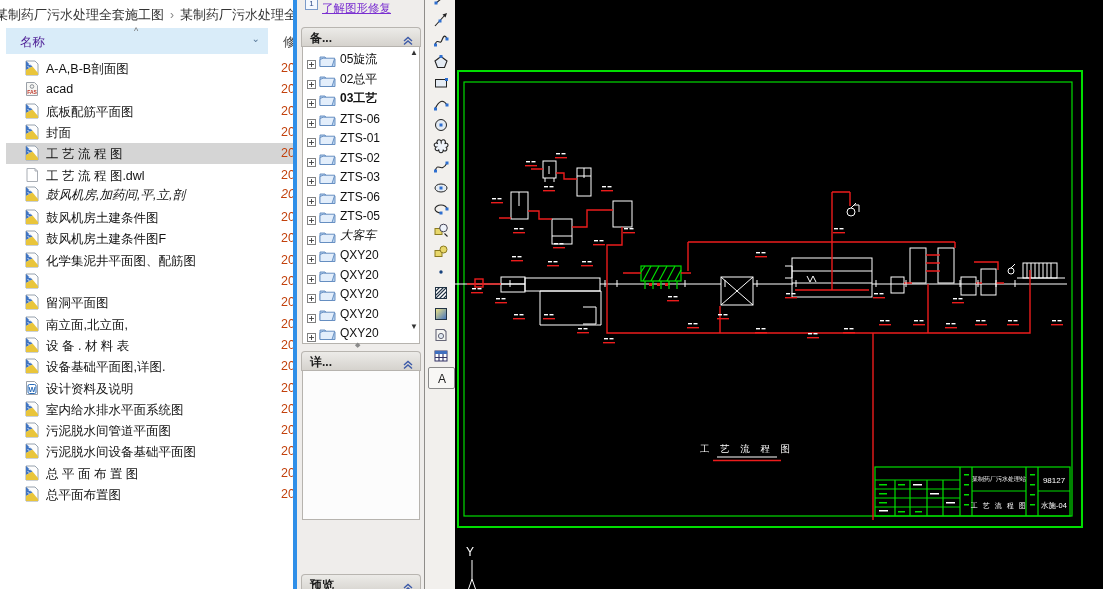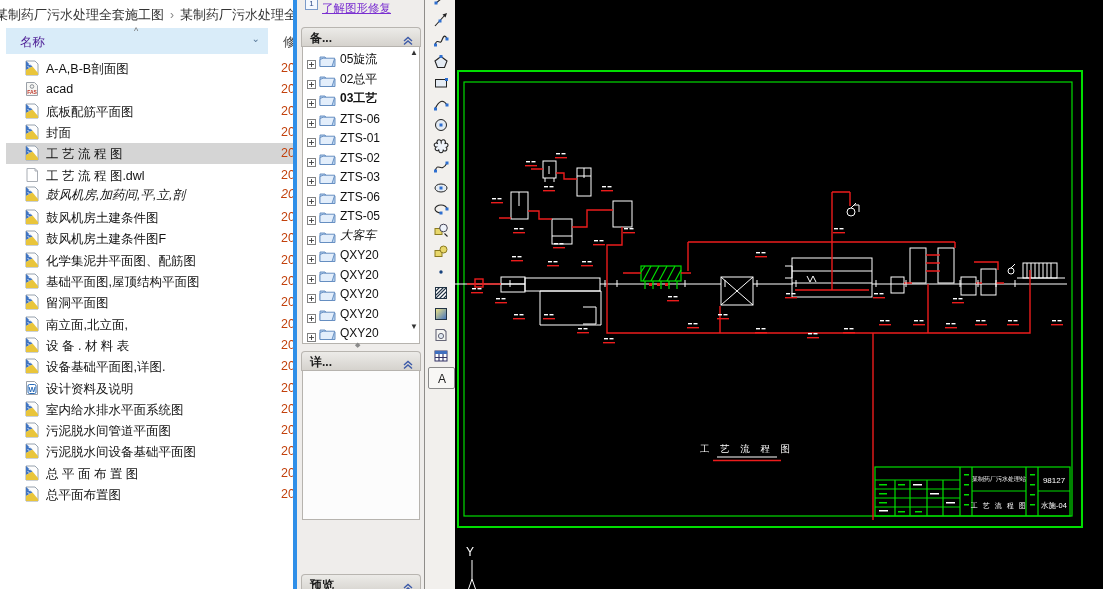--- a/index.html
+++ b/index.html
@@ -209,21 +209,20 @@
         </div>
         <div class="frow" style="top: 213px;">
           <span class="ficon">
             <svg viewBox="0 0 16 16">
               <path d="M2,1 h9 l3,3 v11 h-12 z" fill="#fdfdfd" stroke="#97a2ae"></path>
               <path d="M2,1 l6.5,5.5 L2,10 z" fill="#3f74c2"></path>
               <path d="M2,10 l6.5,-3.5 L14,13 v2 H2 z" fill="#e9c53b"></path>
               <path d="M4.5,4 l2,1 M3.5,6.5 l2,1" stroke="#fff" stroke-width="0.8"></path>
             </svg>
           </span>
-          <span class="fname">基础平面图,屋顶结构平面图</span>
           <span class="fdate">20</span>
         </div>
         <div class="frow" style="top: 234.3px;">
           <span class="ficon">
             <svg viewBox="0 0 16 16">
               <path d="M2,1 h9 l3,3 v11 h-12 z" fill="#fdfdfd" stroke="#97a2ae"></path>
               <path d="M2,1 l6.5,5.5 L2,10 z" fill="#3f74c2"></path>
               <path d="M2,10 l6.5,-3.5 L14,13 v2 H2 z" fill="#e9c53b"></path>
               <path d="M4.5,4 l2,1 M3.5,6.5 l2,1" stroke="#fff" stroke-width="0.8"></path>
             </svg>

